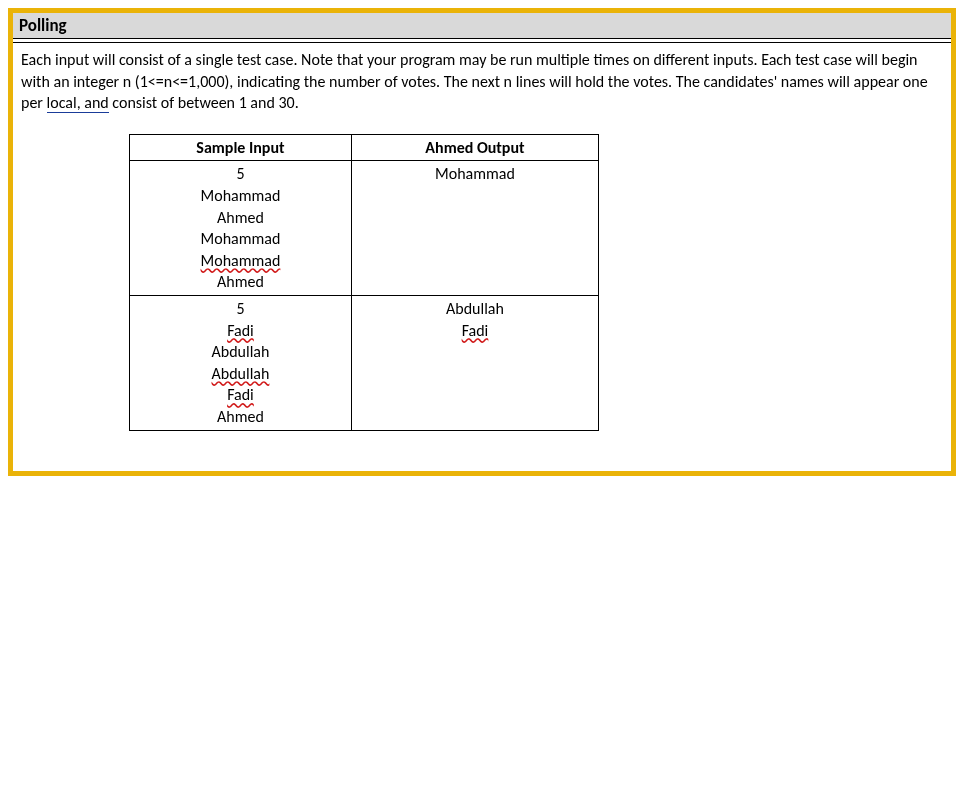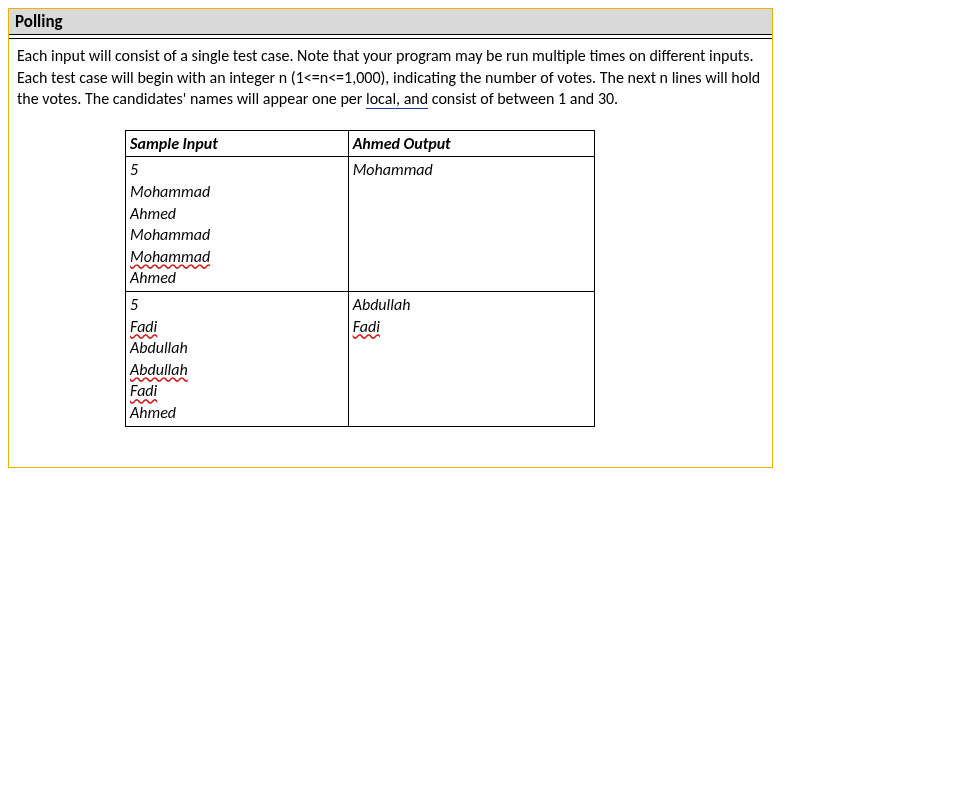--- a/index.html
+++ b/index.html
@@ -5,22 +5,22 @@
     * { box-sizing: border-box; }
     body {
       font-family: Calibri, "Segoe UI", Arial, sans-serif;
       font-size: 16px;
       margin: 0;
       padding: 8px;
       background: #fff;
       color: #000;
     }
     .page {
-      width: 765px;
-      border: 1px solid #eab308;
+      width: 948px;
+      border: 5px solid #eab308;
     }
     .title-bar {
       background: #d9d9d9;
       border-bottom: 1px solid #000;
       padding: 2px 6px;
       font-weight: bold;
       font-size: 17px;
     }
     .sep-bar {
       height: 4px;
@@ -44,23 +44,22 @@
     }
     .sample-table {
       border-collapse: collapse;
       margin: 20px 0 0 108px;
       width: 470px;
     }
     .sample-table th, .sample-table td {
       border: 1px solid #000;
       padding: 2px 4px;
       vertical-align: top;
-      text-align: left;
+      text-align: center;
       font-weight: normal;
-      font-style: italic;
     }
     .sample-table th {
       font-weight: bold;
     }
     .cell-line { line-height: 1.35; }
     .wrap { position: relative; }
   </style>
 </head>
 <body>
 

